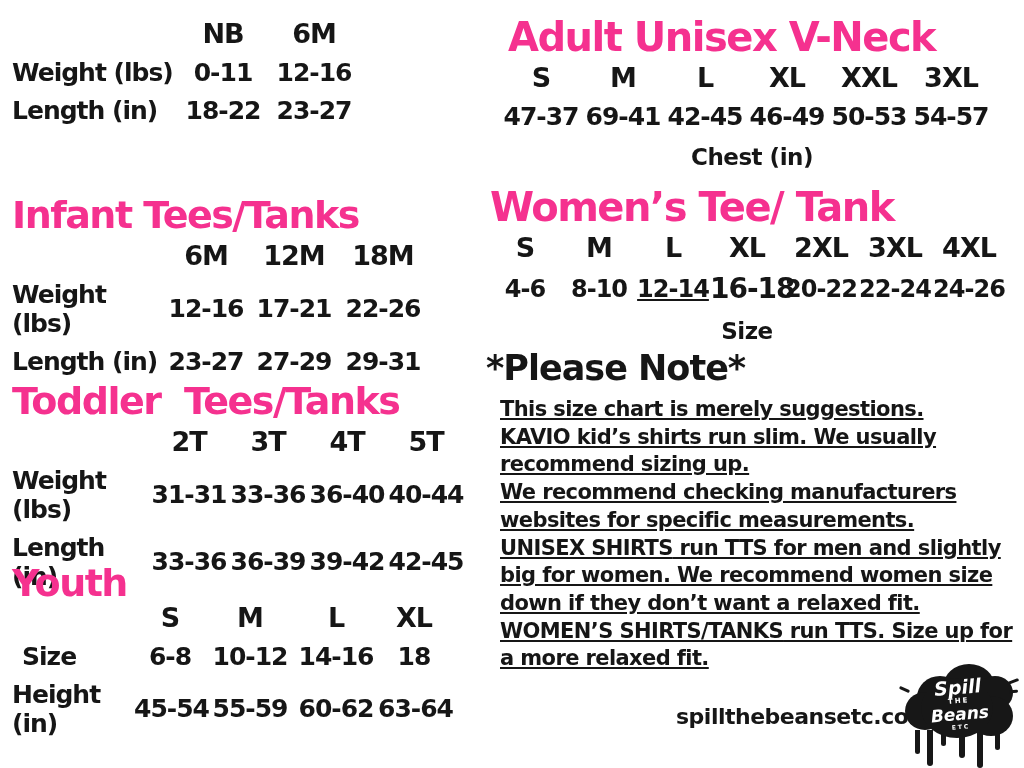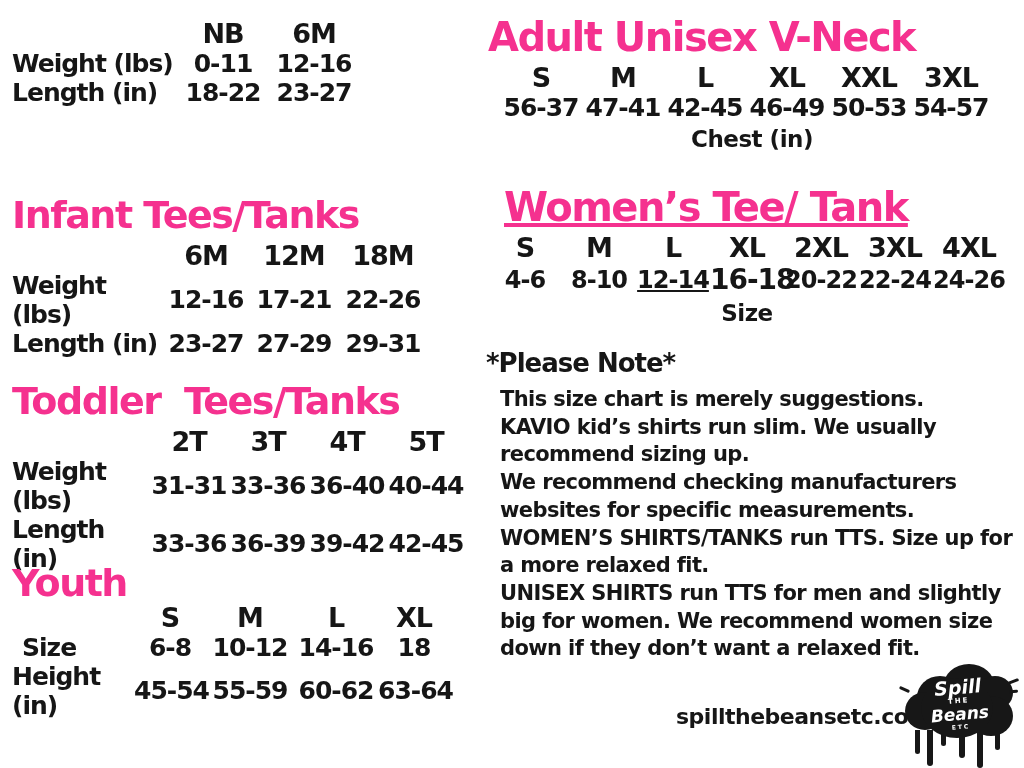--- a/index.html
+++ b/index.html
@@ -11,26 +11,26 @@
     color:var(--text-black);
     font-family:"DejaVu Sans", "Liberation Sans", sans-serif;
     font-weight:bold;
   }
   .sec { position:absolute; }
   h2.pink {
     color:var(--accent-pink);
     font-size:38px; line-height:1.05; margin:0 0 4px 0;
     letter-spacing:-1.5px; white-space:pre-wrap;
   }
-  .tbl { display:grid; align-items:center; }
+  .tbl { display:grid; row-gap:9px; align-items:center; }
   .tbl .h  { text-align:center; font-size:27px; letter-spacing:-1px; }
   .tbl .lab{ text-align:left;   font-size:25px; letter-spacing:-1px; }
   .tbl .v  { text-align:center; font-size:25px; letter-spacing:-1px; white-space:nowrap; }
-  .axis { text-align:center; font-size:23px; margin-top:4px; letter-spacing:-0.5px; }
-  h3.note-head { font-size:26px; margin:0 0 8px 0; letter-spacing:-1px; }
+  .axis { text-align:center; font-size:23px; margin-top:13px; letter-spacing:-0.5px; }
+  h3.note-head { font-size:35px; margin:0 0 8px 0; letter-spacing:-1px; }
   p.note { font-size:21px; line-height:1.32; margin:0; letter-spacing:-0.6px; }
   .notes-wrap { width:534px; }
   .website { position:absolute; top:704px; left:676px; font-size:22px; letter-spacing:-0.5px; }
 
   
   .logo { position:absolute; top:664px; left:901px; width:116px; height:104px; }
   .logo .c { position:absolute; background:#171717; border-radius:50%; }
   .c1{ left:16px; top:12px; width:46px; height:42px; }
   .c2{ left:42px; top:0;    width:52px; height:46px; }
   .c3{ left:76px; top:12px; width:36px; height:34px; }
@@ -129,40 +129,40 @@
     <div class="v">18</div>
     <div class="lab">Height (in)</div>
     <div class="v">45-54</div>
     <div class="v">55-59</div>
     <div class="v">60-62</div>
     <div class="v">63-64</div>
   </div>
 </section>
 
 <section class="sec" style="top:16px; left:488px; width:530px;">
-  <h2 class="pink" style="font-size:40px;">Adult Unisex V-Neck</h2>
+  <h2 class="pink" style="margin-left:20px; font-size:40px;">Adult Unisex V-Neck</h2>
   <div class="tbl" style="grid-template-columns:repeat(6,82px); margin-left:12px;">
     <div class="h">S</div>
     <div class="h">M</div>
     <div class="h">L</div>
     <div class="h">XL</div>
     <div class="h">XXL</div>
     <div class="h">3XL</div>
-    <div class="v">56-37</div>
-    <div class="v">47-41</div>
+    <div class="v">47-37</div>
+    <div class="v">69-41</div>
     <div class="v">42-45</div>
     <div class="v">46-49</div>
     <div class="v">50-53</div>
     <div class="v">54-57</div>
   </div>
   <div class="axis" style="width:504px; margin-left:12px;">Chest (in)</div>
 </section>
 
 <section class="sec" style="top:186px; left:488px; width:530px;">
-  <h2 class="pink" style="margin-left:16px; font-size:40px;text-decoration:underline;">Women’s Tee/ Tank</h2>
+  <h2 class="pink" style="margin-left:2px; font-size:40px;">Women’s Tee/ Tank</h2>
   <div class="tbl" style="grid-template-columns:repeat(7,74px);">
     <div class="h">S</div>
     <div class="h">M</div>
     <div class="h">L</div>
     <div class="h">XL</div>
     <div class="h">2XL</div>
     <div class="h">3XL</div>
     <div class="h">4XL</div>
     <div class="v" style="font-size:24px;">4-6</div>
     <div class="v" style="font-size:24px;">8-10</div>
@@ -170,26 +170,26 @@
     <div class="v" style="font-size:28px;">16-18</div>
     <div class="v" style="font-size:24px;">20-22</div>
     <div class="v" style="font-size:24px;">22-24</div>
     <div class="v" style="font-size:24px;">24-26</div>
   </div>
   <div class="axis" style="width:518px;">Size</div>
 </section>
 
 <section class="sec notes-wrap" style="top:348px; left:486px;">
   <h3 class="note-head">*Please Note*</h3>
-  <div style="padding-left:14px;">
+  <div style="padding-left:14px;text-decoration:underline;">
     <p class="note"><span></span><span>This size chart is merely suggestions.</span></p>
     <p class="note"><span>KAVIO</span><span> kid’s shirts run slim. We usually recommend sizing up.</span></p>
     <p class="note"><span></span><span>We recommend checking manufacturers websites for specific measurements.</span></p>
+    <p class="note"><span>UNISEX SHIRTS</span><span> run TTS for men and slightly big for women. We recommend women size down if they don’t want a relaxed fit.</span></p>
     <p class="note"><span>WOMEN’S SHIRTS/TANKS</span><span> run TTS. Size up for a more relaxed fit.</span></p>
-    <p class="note"><span>UNISEX SHIRTS</span><span> run TTS for men and slightly big for women. We recommend women size down if they don’t want a relaxed fit.</span></p>
   </div>
 </section>
 
 <div class="website">spillthebeansetc.com</div>
 
 <div class="logo">
   <span class="c c1"></span>
   <span class="c c2"></span>
   <span class="c c3"></span>
   <span class="c c4"></span>

